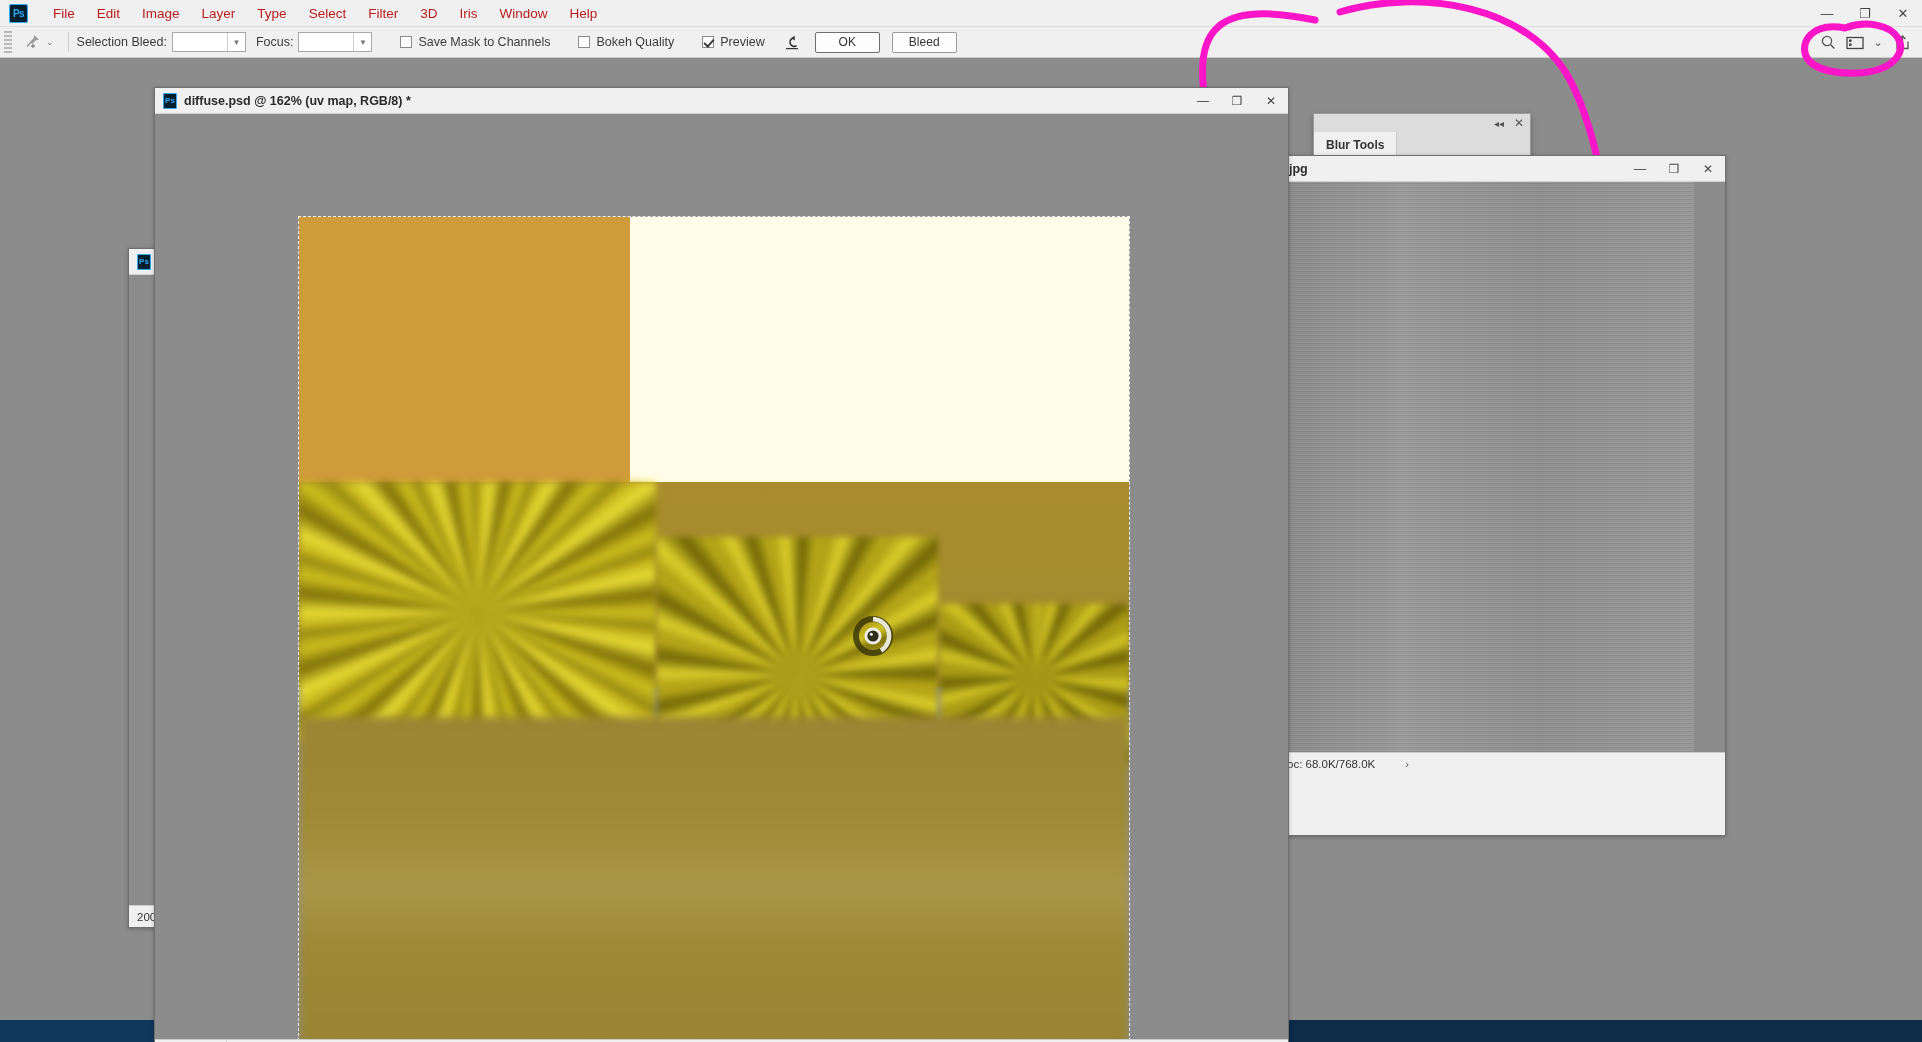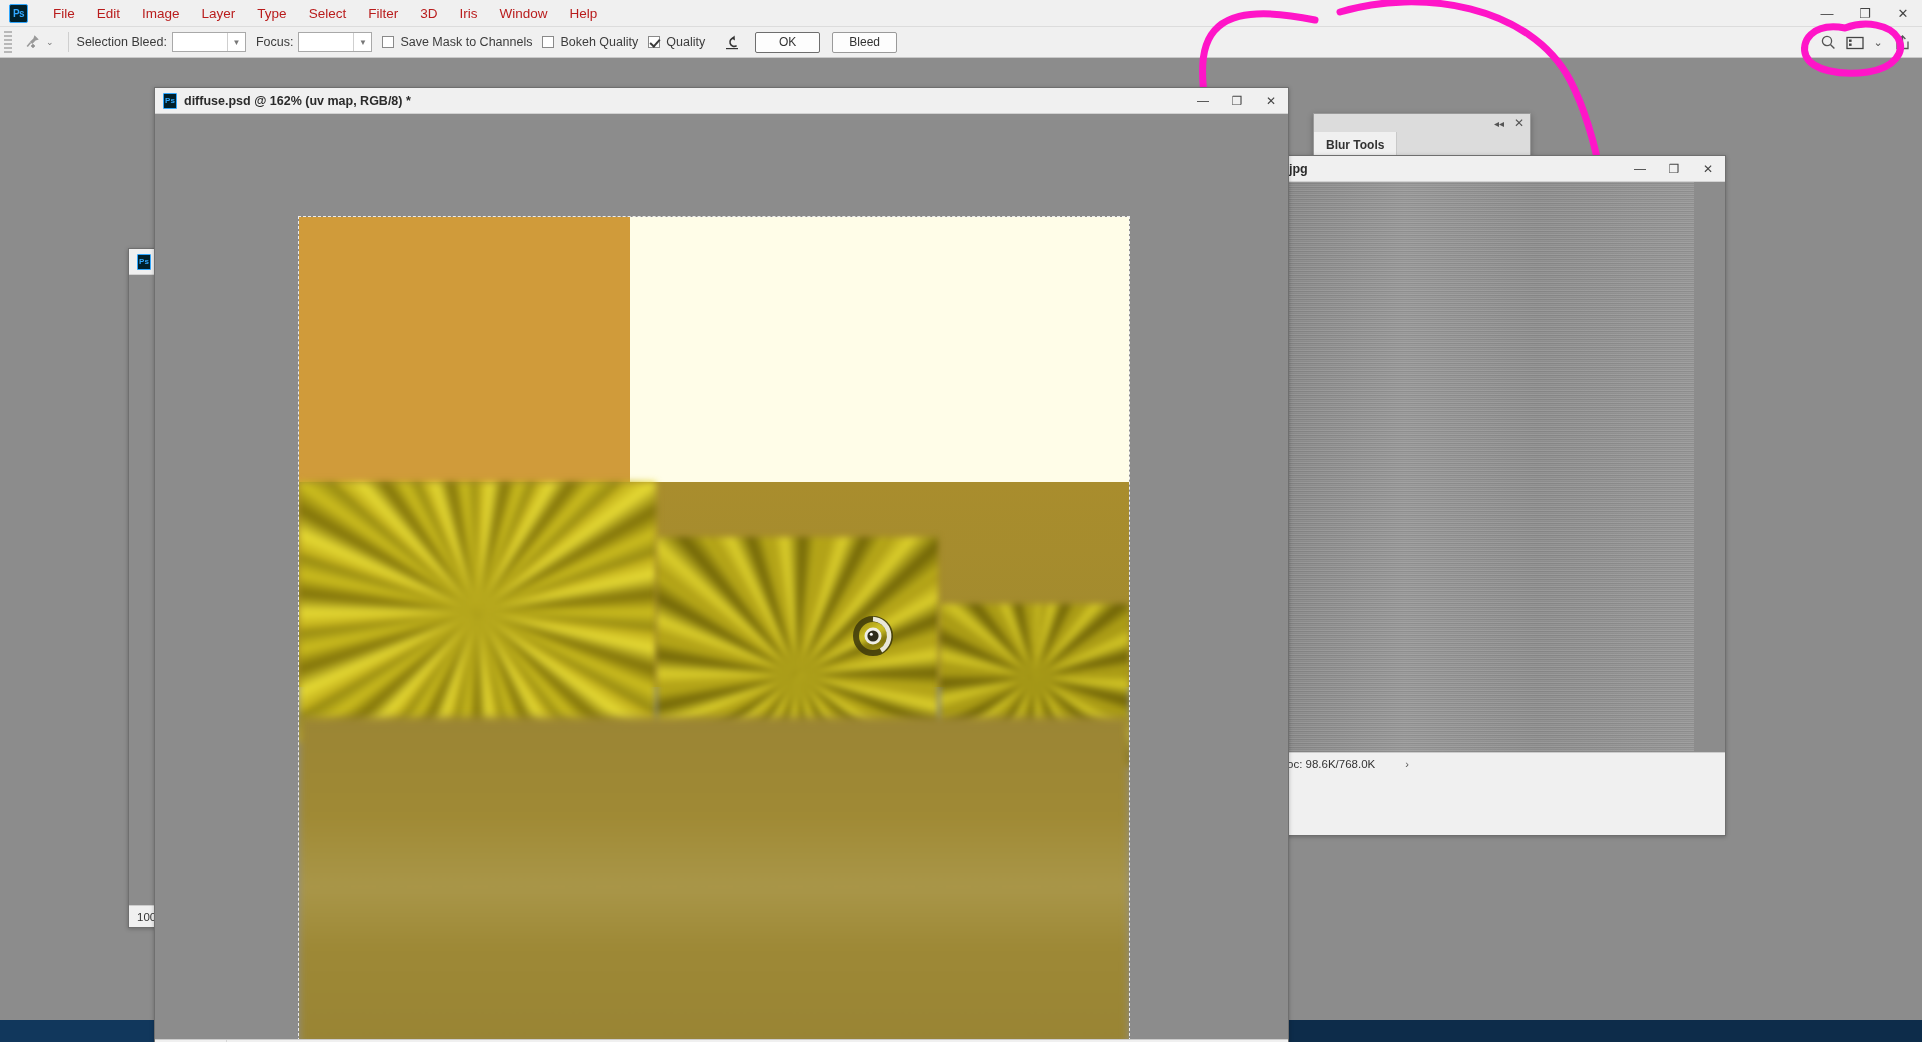--- a/index.html
+++ b/index.html
@@ -43,21 +43,21 @@
   .ob-sep{ width:1px;height:20px;background:#cfcfcf;margin:0 8px; }
   .ob-label{ font-size:12.5px;color:#3a3a3a; }
   .ob-combo{ display:flex;height:20px;border:1px solid #a9a9a9;background:#fff;margin-left:5px; }
   .ob-combo input{ border:0;outline:0;width:54px;height:18px;font-size:12px;padding:0 4px;font-family:inherit; }
   .ob-combo .arrow{ width:18px;height:18px;border-left:1px solid #cfcfcf;
      display:flex;align-items:center;justify-content:center;font-size:8px;color:#777;background:#fff;}
   .cbx{ width:12px;height:12px;border:1px solid #8a8a8a;background:#fff;display:inline-block;
         position:relative;vertical-align:middle; }
   .cbx.on::after{ content:"";position:absolute;left:3px;top:0px;width:4px;height:8px;
         border:solid #3a3a3a;border-width:0 2px 2px 0;transform:rotate(42deg); }
-  .ob-check{ display:flex;align-items:center;gap:6px;margin-left:10px;font-size:12.5px; }
+  .ob-check{ display:flex;align-items:center;gap:6px;margin-left:28px;font-size:12.5px; }
   .reset-icon{ margin-left:16px;width:22px;height:20px;display:flex;align-items:center;justify-content:center;
         font-size:17px;color:#333; }
   .ob-btn{ width:65px;height:21px;border:1px solid #9a9a9a;background:#fdfdfd;border-radius:2px;
         font-size:12px;font-family:inherit;color:#333;margin-left:12px;cursor:default; }
   .ob-btn.primary{ border-color:#6e6e6e; }
   #ob-right{ position:absolute; right:0; top:0; height:31px; display:flex; align-items:center; padding-right:6px; }
   .ob-icon{ width:28px;height:26px;display:flex;align-items:center;justify-content:center;color:#555; }
 
   
   #workspace{
@@ -210,21 +210,21 @@
     <span>Save Mask to Channels</span>
   </div>
 
   <div class="ob-check">
     <span class="cbx"></span>
     <span>Bokeh Quality</span>
   </div>
 
   <div class="ob-check">
     <span class="cbx on"></span>
-    <span>Quality</span>
+    <span>Preview</span>
   </div>
 
   <div class="reset-icon">
     <svg width="18" height="16" viewBox="0 0 18 16">
       <path d="M11 4 A4.2 4.2 0 1 0 13.6 11.6" stroke="#333" stroke-width="1.6" fill="none"></path>
       <path d="M11.6 1.4 L8.5 4.2 L11.9 6.4 Z" fill="#333"></path>
       <path d="M3 14.6 h12" stroke="#333" stroke-width="1.2"></path>
     </svg>
   </div>
 
@@ -258,41 +258,41 @@
 
 <div id="workspace">
 
   <div class="doc-win" style="left:128px; top:190px; width:42px; height:680px; z-index:1;">
     <div class="doc-title">
       <div class="doc-icon">Ps</div>
       <div class="doc-name">v</div>
     </div>
     <div class="doc-body" style="height:630px;"></div>
     <div class="doc-status">
-      <div class="st-zoom">100</div>
+      <div class="st-zoom">200</div>
     </div>
   </div>
 
   <div class="doc-win" style="left:1280px; top:97px; width:446px; height:681px; z-index:2;">
     <div class="doc-title">
       <div class="doc-name" style="margin-left:8px;">jpg</div>
       <div class="doc-wbtns">
         <div class="dbtn">—</div>
         <div class="dbtn">❐</div>
         <div class="dbtn">✕</div>
       </div>
     </div>
     <div class="doc-body" style="height:570px;">
       <div style="position:absolute;left:0;top:0;width:413px;height:570px;
                   background:
                     repeating-linear-gradient(to bottom, rgba(255,255,255,.09) 0 1px, rgba(0,0,0,.07) 1px 2px, rgba(255,255,255,.04) 2px 3px, rgba(0,0,0,.03) 3px 4px),
                     linear-gradient(to right,#8a8a8a,#9a9a9a 30%,#8f8f8f 62%,#989898);"></div>
     </div>
     <div class="doc-status">
-      <div class="st-doc" style="padding-left:6px;">oc: 98.6K/768.0K</div>
+      <div class="st-doc" style="padding-left:6px;">oc: 68.0K/768.0K</div>
       <div class="st-arrow">›</div>
     </div>
   </div>
 
   <div class="doc-win" style="left:154px; top:29px; width:1135px; height:975px; z-index:3;">
     <div class="doc-title">
       <div class="doc-icon">Ps</div>
       <div class="doc-name">diffuse.psd @ 162% (uv map, RGB/8) *</div>
       <div class="doc-wbtns">
         <div class="dbtn">—</div>

